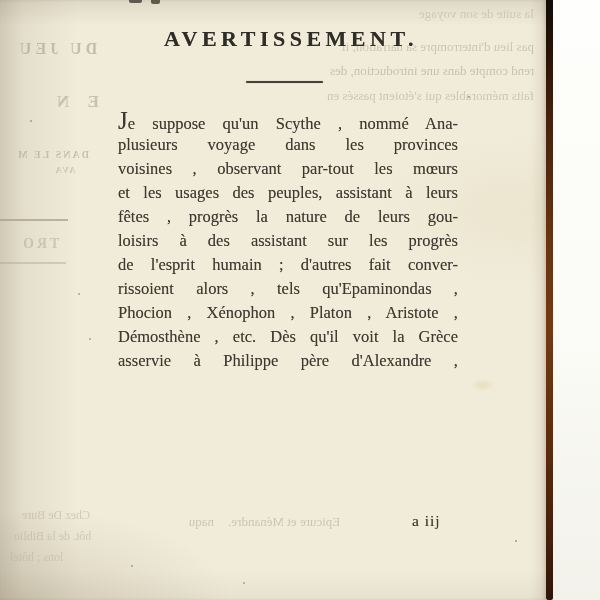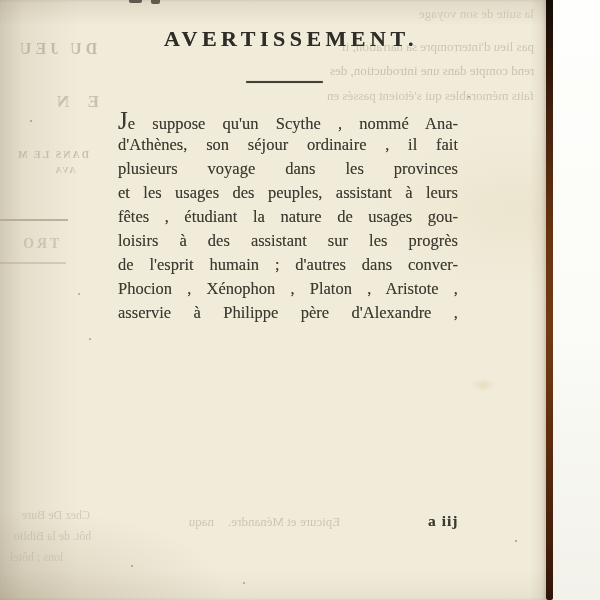--- a/index.html
+++ b/index.html
@@ -46,24 +46,23 @@
     box-shadow:0 0 1px rgba(60,55,45,.5);
   }
   .body{
     position:absolute; left:118px; top:109px; width:340px;
     font-size:16.5px; line-height:24px; color:var(--ink);
     text-shadow:0 0 .6px rgba(60,55,45,.45);
   }
   .line{ height:24px; text-align:justify; text-align-last:justify; white-space:nowrap;font-family:Liberation Serif, serif; }
   .line-first::first-letter{ font-size:25px; }
   .signature{
-    position:absolute; left:428px; top:512px; font-size:15.5px;
+    position:absolute; left:412px; top:512px; font-size:15.5px;
     color:var(--ink); letter-spacing:1px;
     text-shadow:0 0 .6px rgba(60,55,45,.45);
-    font-weight:bold;
   }
   
   .bleed{
     position:absolute; color:var(--bleed-ink); transform:scaleX(-1);
     filter:blur(.45px); white-space:nowrap; font-weight:700;
   }
   .bl-du  { top:40px;  left:16px; font-size:16px; letter-spacing:4px;   opacity:.72; }
   .bl-en  { top:92px;  left:50px; font-size:17px; letter-spacing:7px;   opacity:.65; }
   .bl-dans{ top:149px; left:16px; font-size:10px; letter-spacing:2px;   opacity:.68; }
   .bl-ava { top:165px; left:54px; font-size:9px;  letter-spacing:1.5px; opacity:.6;  }
@@ -123,27 +122,29 @@
     </div>
     <span class="bleed bi bi1">Chez De Bure</span>
     <span class="bleed bi bi2">hôt. de la Biblio</span>
     <span class="bleed bi bi3">lons ; hôtel</span>
 
     <h1 class="title">AVERTISSEMENT.</h1>
     <div class="rule"></div>
 
     <div class="body">
       <div class="line line-first">Je suppose qu'un Scythe , nommé Ana-</div>
-      <div class="line">d'Athènes, son séjour ordinaire , il fait</div>
       <div class="line">plusieurs voyage dans les provinces</div>
+      <div class="line">voisines , observant par-tout les mœurs</div>
       <div class="line">et les usages des peuples, assistant à leurs</div>
-      <div class="line">fêtes , étudiant la nature de usages gou-</div>
+      <div class="line">fêtes , progrès la nature de leurs gou-</div>
       <div class="line">loisirs à des assistant sur les progrès</div>
-      <div class="line">de l'esprit humain ; d'autres dans conver-</div>
+      <div class="line">de l'esprit humain ; d'autres fait conver-</div>
+      <div class="line">rissoient alors , tels qu'Epaminondas ,</div>
       <div class="line">Phocion , Xénophon , Platon , Aristote ,</div>
+      <div class="line">Démosthène , etc. Dès qu'il voit la Grèce</div>
       <div class="line">asservie à Philippe père d'Alexandre ,</div>
     </div>
 
     <span class="signature">a iij</span>
 
     <div class="mark mark1"></div>
     <div class="mark mark2"></div>
     <div class="speck s1"></div>
     <div class="speck s2"></div>
     <div class="speck s3"></div>

